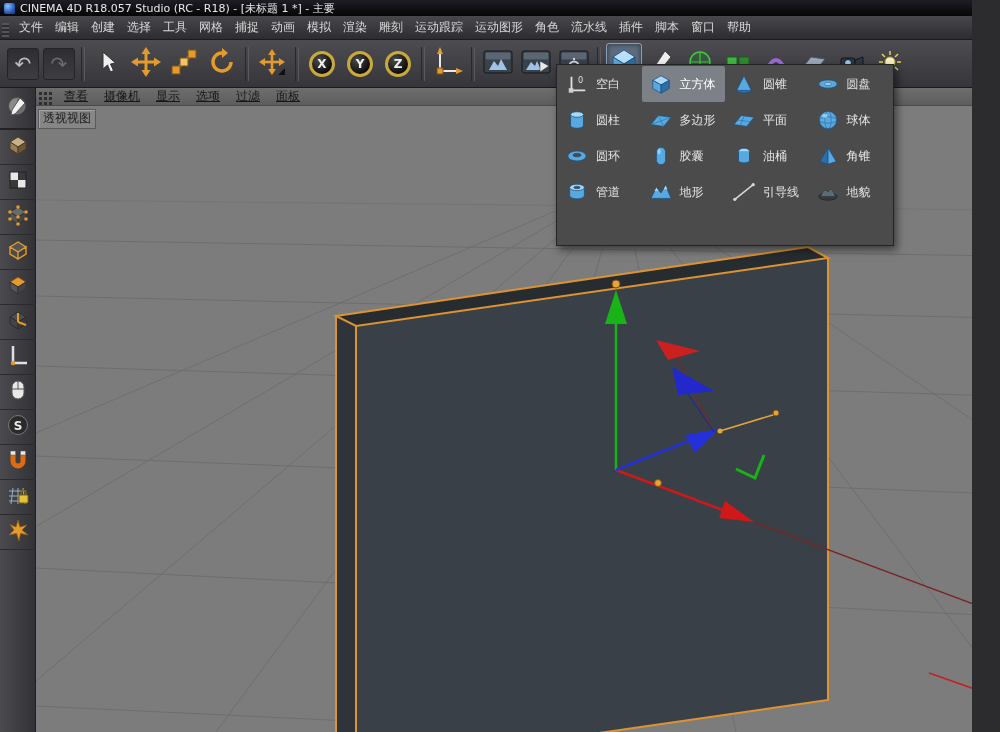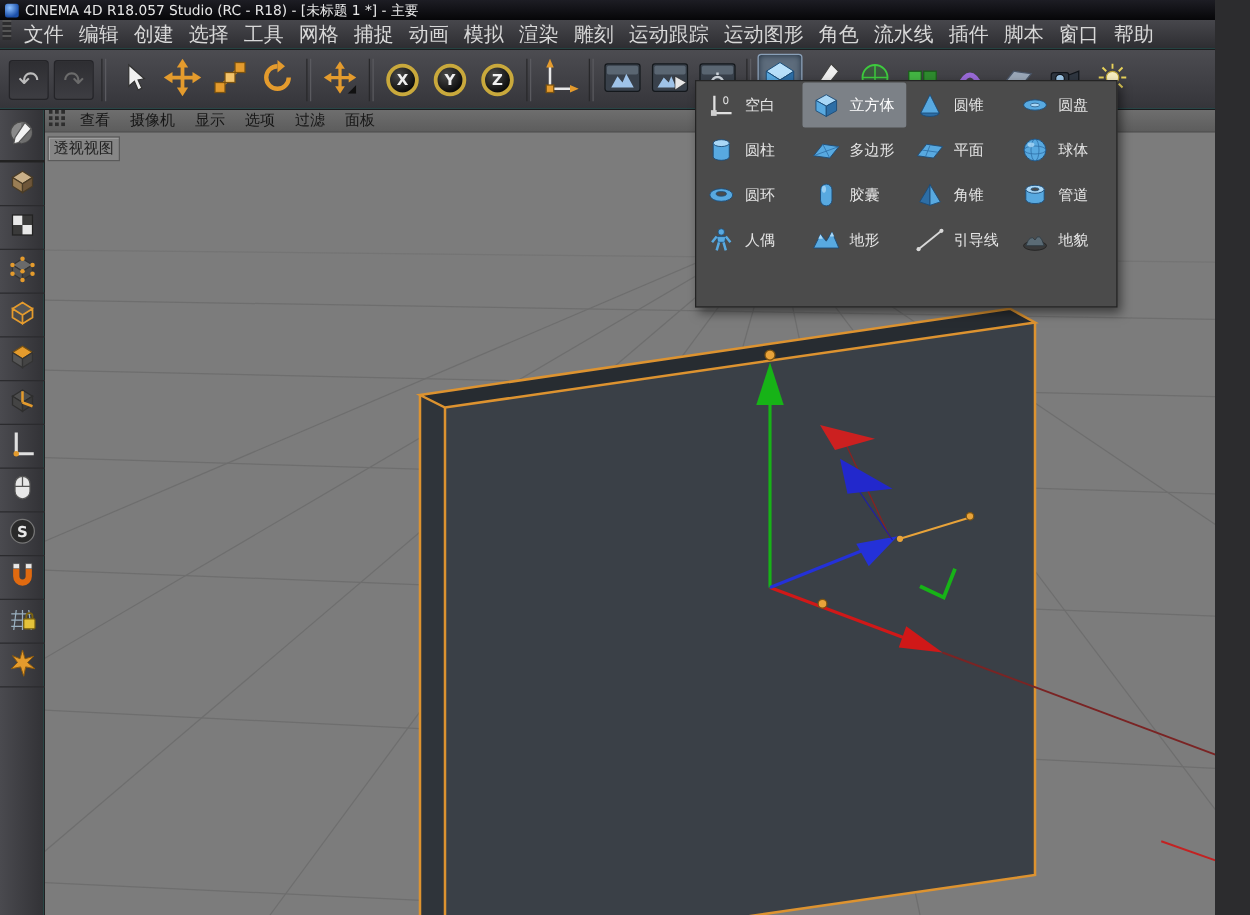--- a/index.html
+++ b/index.html
@@ -1,30 +1,30 @@
 <!DOCTYPE html>
 <html><head>
 <meta charset="utf-8">
 <style>
   * { box-sizing: border-box; margin: 0; padding: 0; }
   html,body { width:1000px; height:732px; overflow:hidden; background:#2c2c2e;
               font-family:"DejaVu Sans", sans-serif; }
-  #app { position:relative; width:972px; height:732px; background:#14b8a6; }
+  #app { position:relative; width:972px; height:732px; background:#ffffff; }
 
   
   .titlebar { position:absolute; top:0; left:0; right:0; height:16px;
     background:linear-gradient(#1d1d24,#060608); color:#e8e8e8; font-size:11px;
     display:flex; align-items:center; gap:5px; padding-left:4px; }
   .app-icon { width:11px; height:11px; border-radius:2px;
     background:radial-gradient(circle at 35% 30%, #8cc0ff, #1a4ea8 70%); }
 
   
   .menubar { position:absolute; top:16px; left:0; right:0; height:24px;
     background:linear-gradient(#47474c,#2d2d31); border-bottom:1px solid #1c1c1e;
-    display:flex; align-items:flex-start; color:#d8d8d8; font-size:16px; }
+    display:flex; align-items:flex-end; color:#d8d8d8; font-size:12px; }
   .menu-grip { width:7px; height:16px; margin:0 4px 0 2px;
     background:repeating-linear-gradient(#555 0 2px, #2c2c2e 2px 4px); }
   .menu-item { padding:0 6px; line-height:23px; cursor:default; }
 
   
   .toolbar { position:absolute; top:40px; left:0; right:0; height:48px;
     background:linear-gradient(#4c4c51,#35353a); border-bottom:1px solid #1b1b1d;
     display:flex; align-items:center; padding-left:6px; gap:2px; }
   .tool-btn { width:36px; height:42px; display:flex; align-items:center;
     justify-content:center; flex:0 0 auto; position:relative; }
@@ -47,21 +47,21 @@
     display:flex; flex-direction:column; align-items:stretch; }
   .side-btn { width:36px; height:35px; display:flex; align-items:center;
     justify-content:center; border-bottom:1px solid #2b2b2e; }
   .side-btn.first { height:42px; border-bottom:2px solid #222; }
 
   
   .viewport { position:absolute; left:36px; top:88px; right:0; bottom:0;
     background:#7c7c7c; overflow:hidden; }
   .vp-menubar { position:absolute; top:0; left:0; right:0; height:18px; z-index:3;
     background:linear-gradient(#6e6e6e,#5d5d5d); border-bottom:1px solid #4a4a4a;
-    display:flex; align-items:flex-start; color:#161616; font-size:12px; }
+    display:flex; align-items:flex-end; color:#161616; font-size:12px;text-decoration:underline; }
   .vp-menu-item { padding:0 8px; line-height:17px; cursor:default; }
   .vp-grid-icon { margin:0 4px 0 3px; display:flex; }
   .vp-label { position:absolute; top:21px; left:2px; z-index:3; font-size:12px;
     color:#222; background:#868686; border:1px solid #5a5a5a; padding:0 4px 1px 4px;
     box-shadow:1px 1px 0 rgba(255,255,255,0.25) inset;text-align:center; }
   .scene { position:absolute; top:0; left:0; z-index:1; display:block; }
 
   
   .popup { position:absolute; left:556px; top:64px; width:338px; height:182px; z-index:50;
     background:#4b4b4b; border:1px solid #242424; box-shadow:3px 4px 8px rgba(0,0,0,.5);
@@ -562,20 +562,29 @@
     <div class="popup-item">
       <span class="picon">
           <svg width="26" height="22" viewBox="0 0 28 24">
         <rect x="9" y="2.5" width="10" height="19" rx="5" fill="#58a9e0" stroke="#1c4d78" stroke-width="0.8"></rect>
         <ellipse cx="12" cy="7" rx="1.8" ry="3" fill="#a9d7f6" opacity="0.8"></ellipse>
       </svg>
         </span>
       <span>胶囊</span>
     </div>
 
+    <div class="popup-item">
+      <span class="picon">
+          <svg width="26" height="22" viewBox="0 0 28 24">
+        <path d="M8,7 V17 A6,2.5 0 0 0 20,17 V7" fill="#58a9e0" stroke="#1c4d78" stroke-width="0.8"></path>
+        <path d="M8,7 A6,3.5 0 0 1 20,7" fill="#a9d7f6" stroke="#1c4d78" stroke-width="0.8"></path>
+      </svg>
+        </span>
+      <span>油桶</span>
+    </div>
 
     <div class="popup-item">
       <span class="picon">
           <svg width="26" height="22" viewBox="0 0 28 24">
         <polygon points="14,3 5,18 14,21" fill="#2d6ea6" stroke="#1c4d78" stroke-width="0.8"></polygon>
         <polygon points="14,3 23,18 14,21" fill="#58a9e0" stroke="#1c4d78" stroke-width="0.8"></polygon>
       </svg>
         </span>
       <span>角锥</span>
     </div>
@@ -585,31 +594,20 @@
           <svg width="26" height="22" viewBox="0 0 28 24">
         <path d="M6,7 V16 A8,3.5 0 0 0 22,16 V7" fill="#58a9e0" stroke="#1c4d78" stroke-width="0.8"></path>
         <ellipse cx="14" cy="7" rx="8" ry="3.5" fill="#a9d7f6" stroke="#1c4d78" stroke-width="0.8"></ellipse>
         <ellipse cx="14" cy="7" rx="3.5" ry="1.4" fill="#4b4b4b" stroke="#1c4d78" stroke-width="0.6"></ellipse>
       </svg>
         </span>
       <span>管道</span>
     </div>
 
 
-    <div class="popup-item">
-      <span class="picon">
-          <svg width="26" height="22" viewBox="0 0 28 24">
-        <circle cx="14" cy="5" r="2.8" fill="#58a9e0" stroke="#1c4d78" stroke-width="0.7"></circle>
-        <path d="M10,9 H18 L17,14 H11 Z" fill="#58a9e0" stroke="#1c4d78" stroke-width="0.7"></path>
-        <path d="M10,9 L6,14 M18,9 L22,14" stroke="#58a9e0" stroke-width="2.2"></path>
-        <path d="M12,14 L10,21 M16,14 L18,21" stroke="#58a9e0" stroke-width="2.2"></path>
-      </svg>
-        </span>
-      <span>人偶</span>
-    </div>
 
     <div class="popup-item">
       <span class="picon">
           <svg width="26" height="22" viewBox="0 0 28 24">
         <polygon points="3,19 9,7 14,13 19,5 25,19" fill="#58a9e0" stroke="#1c4d78" stroke-width="0.8"></polygon>
         <polygon points="9,7 11,11 7,11" fill="#a9d7f6"></polygon>
         <polygon points="19,5 21,9 17,9" fill="#a9d7f6"></polygon>
       </svg>
         </span>
       <span>地形</span>

